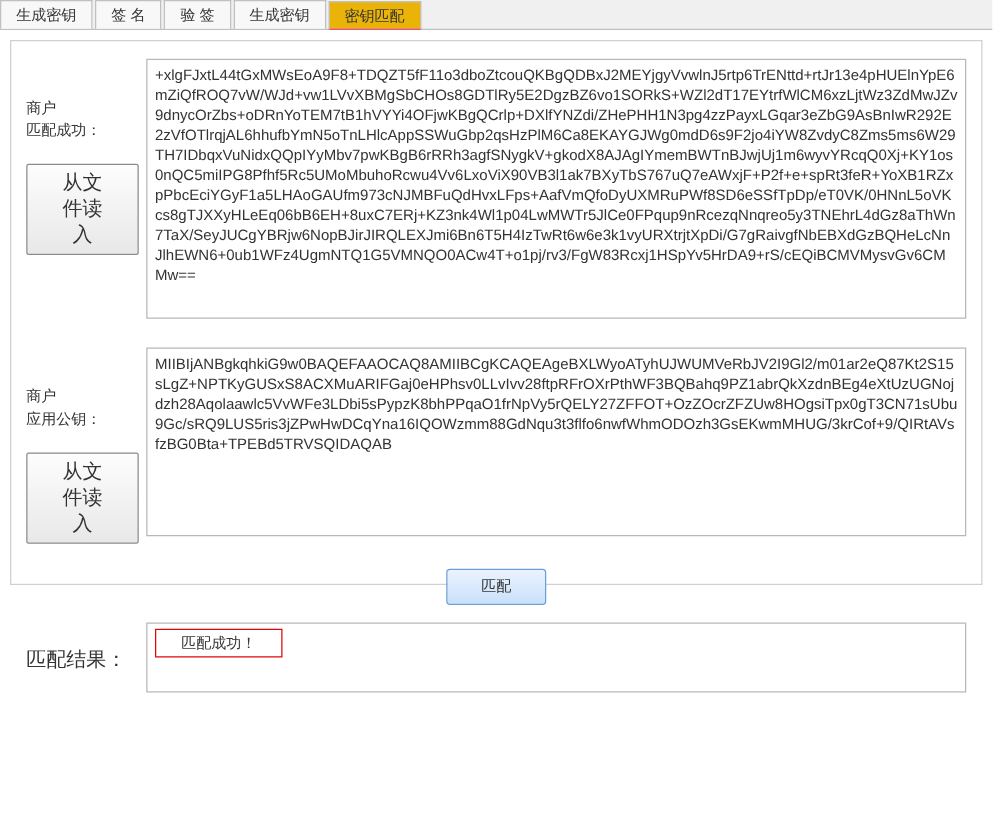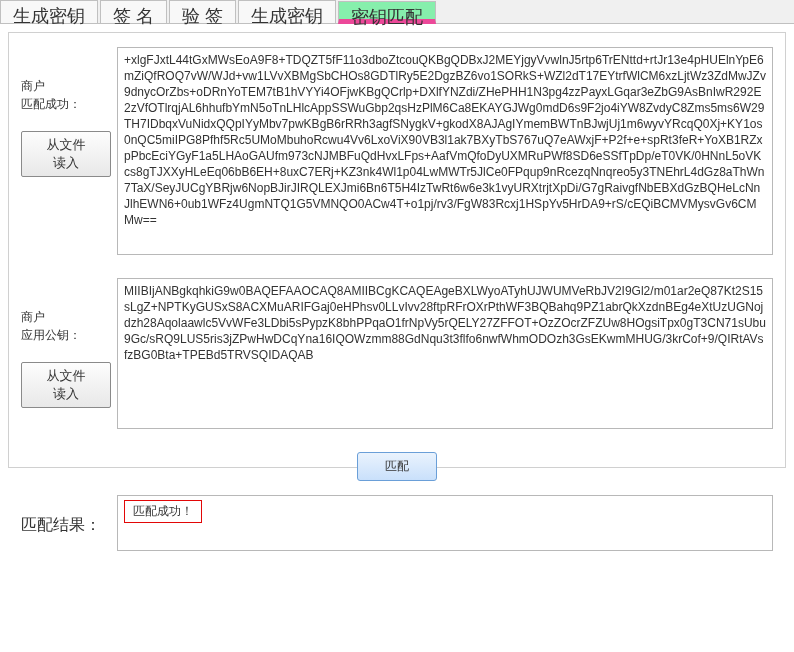--- a/index.html
+++ b/index.html
@@ -1,42 +1,42 @@
 <!DOCTYPE html>
 <html><head>
   <meta charset="utf-8">
   <style>
     * { margin: 0; padding: 0; box-sizing: border-box; }
     body { font-family: 'Microsoft YaHei', SimSun, sans-serif; font-size: 12px; background: #fff; width: 794px; height: 652px; overflow: hidden; }
     
     .tabs { display: flex; border-bottom: 1px solid #c0c0c0; background: #f0f0f0; height: 24px; }
-    .tab { padding: 3px 12px; border: 1px solid #c0c0c0; border-bottom: none; margin-right: 2px; background: #f8f8f8; cursor: pointer; font-size: 18px; color: #333; }
-    .tab.active { background: #86efac; border-bottom: 5px solid #ec4899; position: relative; top: 1px; }
+    .tab { padding: 3px 12px; border: 1px solid #c0c0c0; border-bottom: none; margin-right: 2px; background: #f8f8f8; cursor: pointer; font-size: 12px; color: #333; }
+    .tab.active { background: #eab308; border-bottom: 1px solid #ec4899; position: relative; top: 1px; }
     
     .panel { border: 1px solid #d0d0d0; margin: 8px; padding: 14px 12px 30px 12px; height: 436px; position: relative; background: #fff; }
     
     .section { display: flex; margin-bottom: 20px; }
     .section-labels { width: 96px; padding-top: 30px; padding-right: 6px; }
     .section-labels .label { color: #333; font-size: 12px; line-height: 18px; }
     .section-labels .load-btn-wrap { margin-top: 18px; }
     
-    .btn { border: 1px solid #8a8a8a; background: linear-gradient(#fdfdfd,#e8e8e8); padding: 4px 22px; font-size: 13px; color: #333; cursor: pointer; border-radius: 2px; min-width: 78px; }
+    .btn { border: 1px solid #8a8a8a; background: linear-gradient(#fdfdfd,#e8e8e8); padding: 4px 22px; font-size: 16px; color: #333; cursor: pointer; border-radius: 2px; min-width: 78px; }
     
     .textarea-wrap { flex: 1; position: relative; }
     textarea { width: 100%; height: 200px; border: 1px solid #b8b8b8; resize: none; font-family: Arial, sans-serif; font-size: 12px; line-height: 16px; padding: 4px 6px; color: #333; overflow-y: scroll; word-break: break-all; }
     .ta-private { height: 208px; }
     .ta-public { height: 151px; }
     
     .match-row { text-align: center; margin: 10px 0 14px 0; }
     .btn-match { border: 1px solid #6a9fd8; background: linear-gradient(#eaf3fd,#c9e0fb); padding: 5px 22px; font-size: 12px; color: #333; cursor: pointer; border-radius: 3px; min-width: 80px; font-family: Liberation Serif, serif; }
     
     .result-section { display: flex; margin-top: 8px; }
     .result-section .result-label { width: 96px; padding-top: 20px; color: #333; font-size: 16px; }
     .result-box { flex: 1; height: 56px; border: 1px solid #b8b8b8; padding: 4px 6px; overflow-y: scroll; background: #fff; }
-    .result-highlight { display: inline-block; border: 1.5px solid #e20707; padding: 2px 8px; color: #333; font-size: 12px; }
+    .result-highlight { display: inline-block; border: 1.5px solid #e20707; padding: 2px 20px; color: #333; font-size: 12px; }
     
     
     textarea::-webkit-scrollbar, .result-box::-webkit-scrollbar { width: 16px; }
     textarea::-webkit-scrollbar-track, .result-box::-webkit-scrollbar-track { background: #f0f0f0; }
     textarea::-webkit-scrollbar-thumb, .result-box::-webkit-scrollbar-thumb { background: #c8c8c8; border: 1px solid #aaa; }
     textarea::-webkit-scrollbar-button, .result-box::-webkit-scrollbar-button { background: #e4e4e4; border: 1px solid #aaa; height: 16px; }
   </style>
 </head>
 <body>
 

